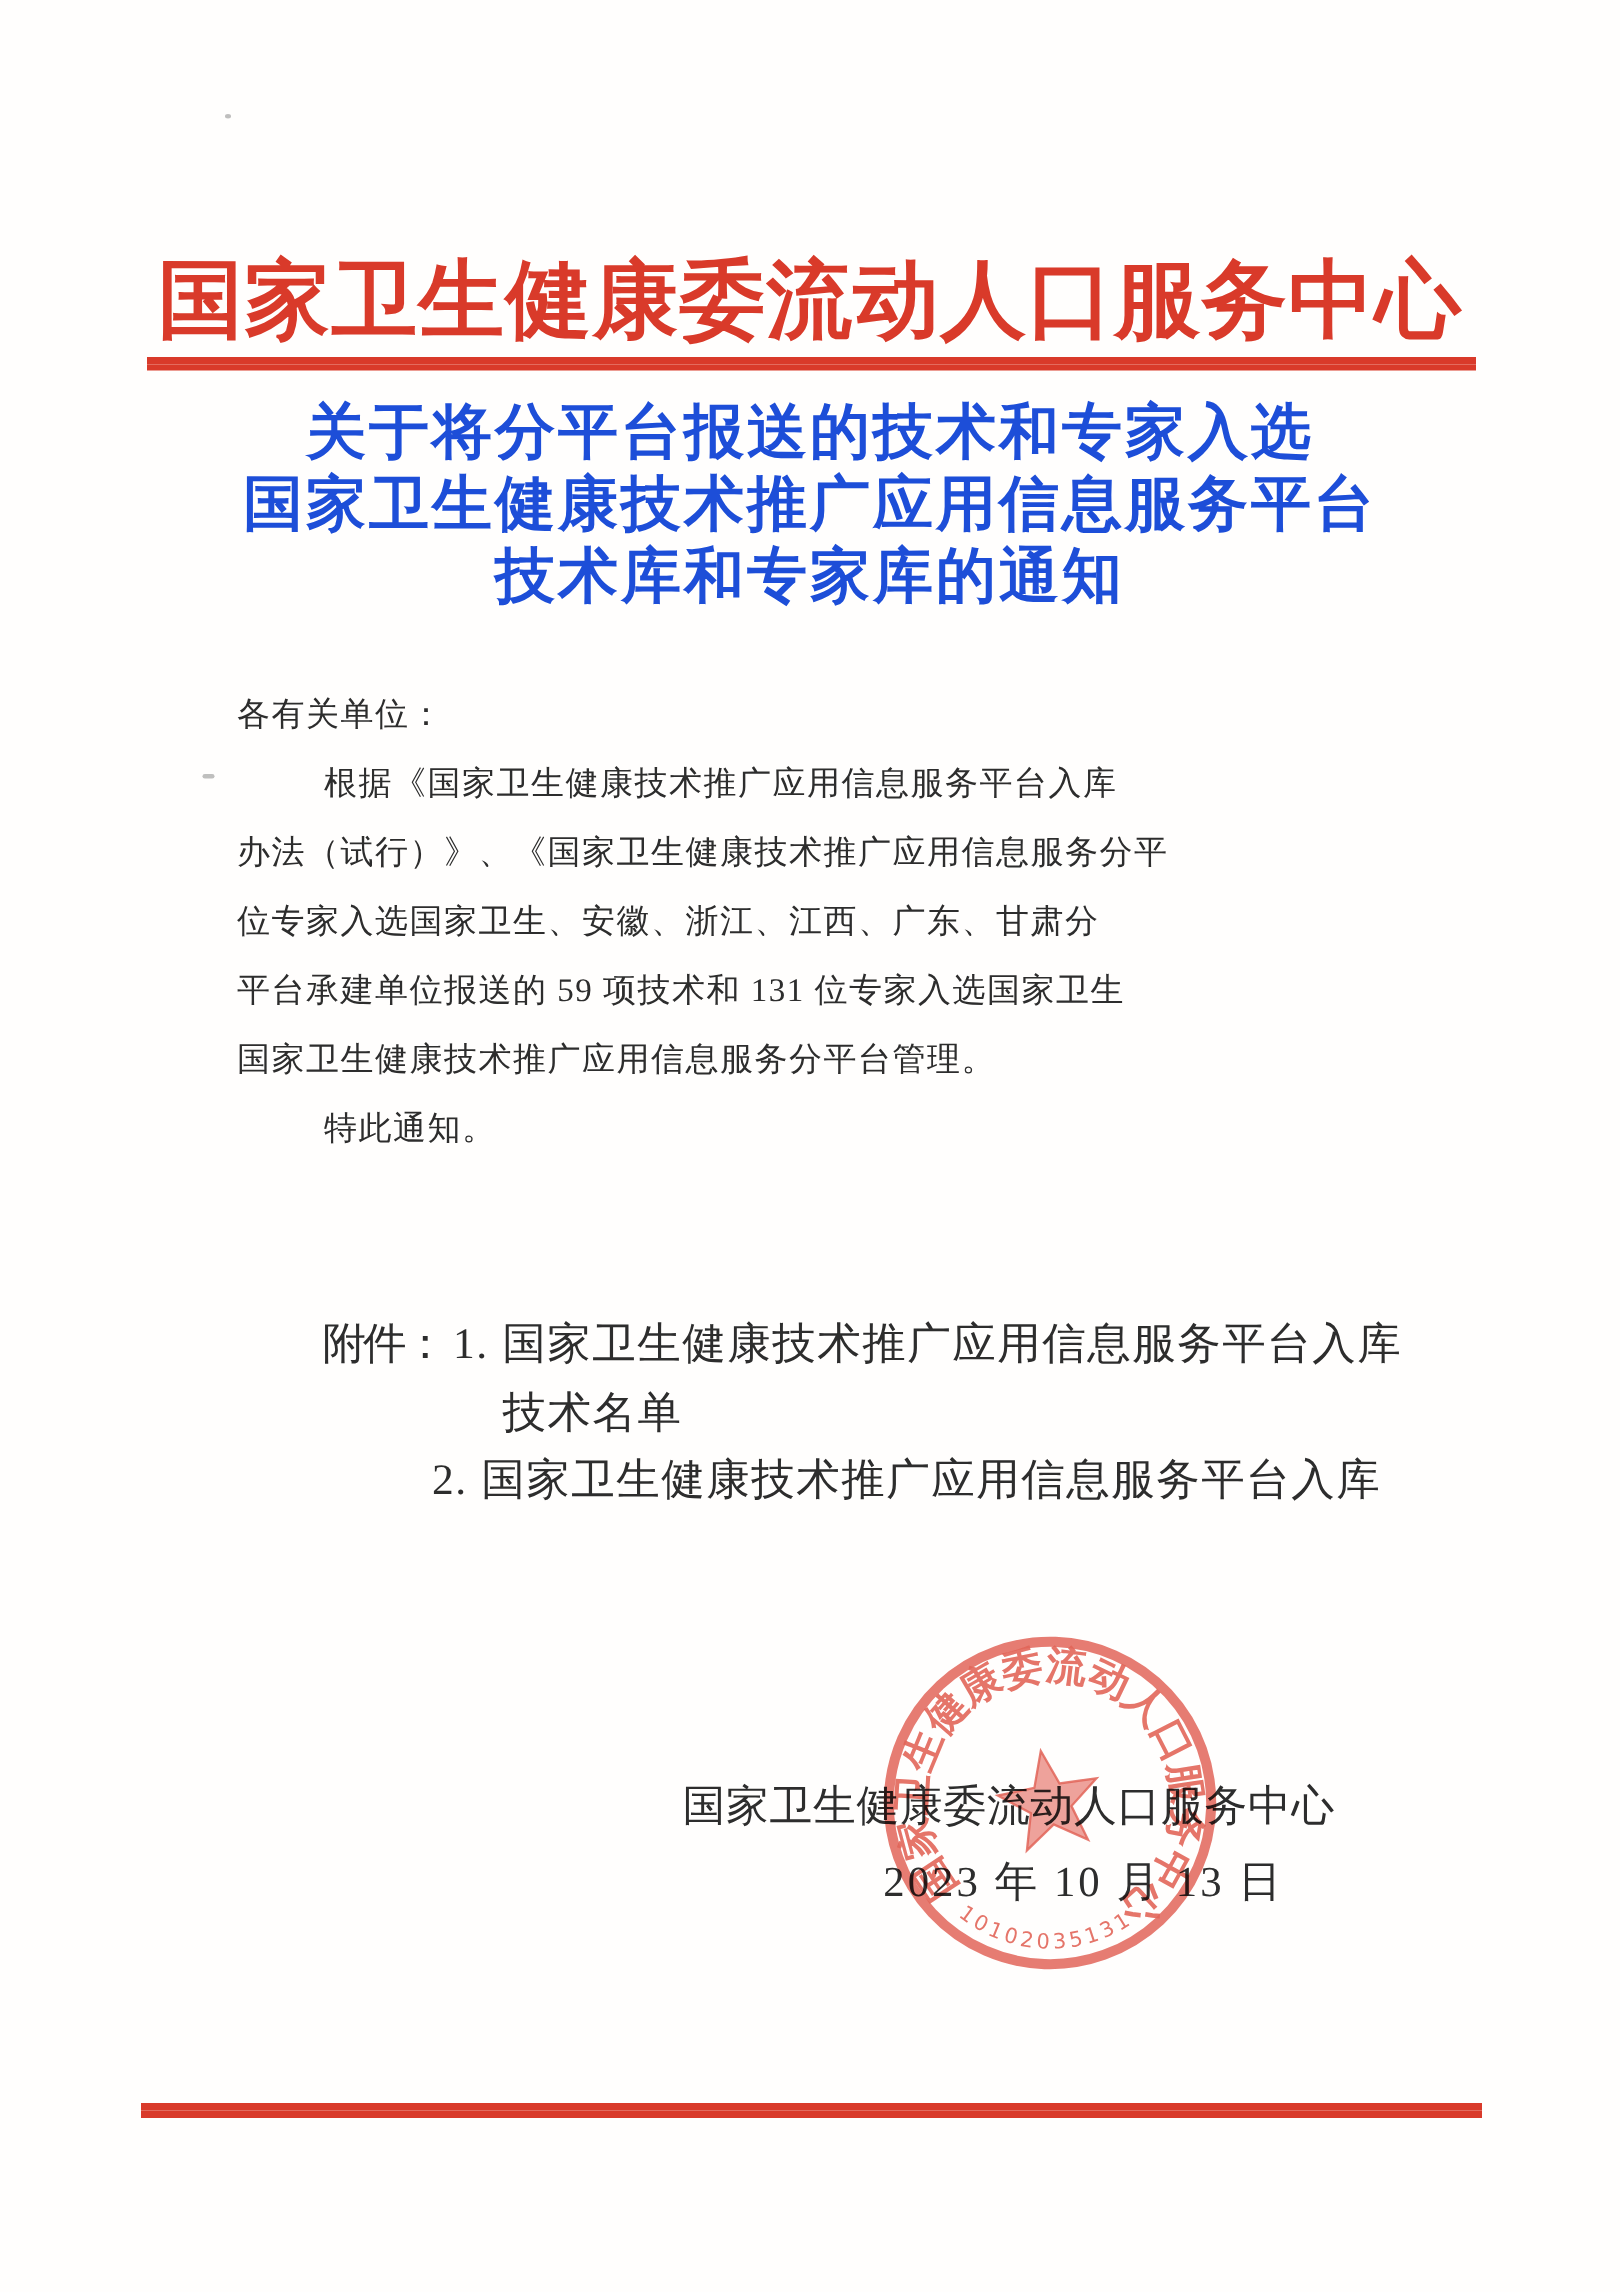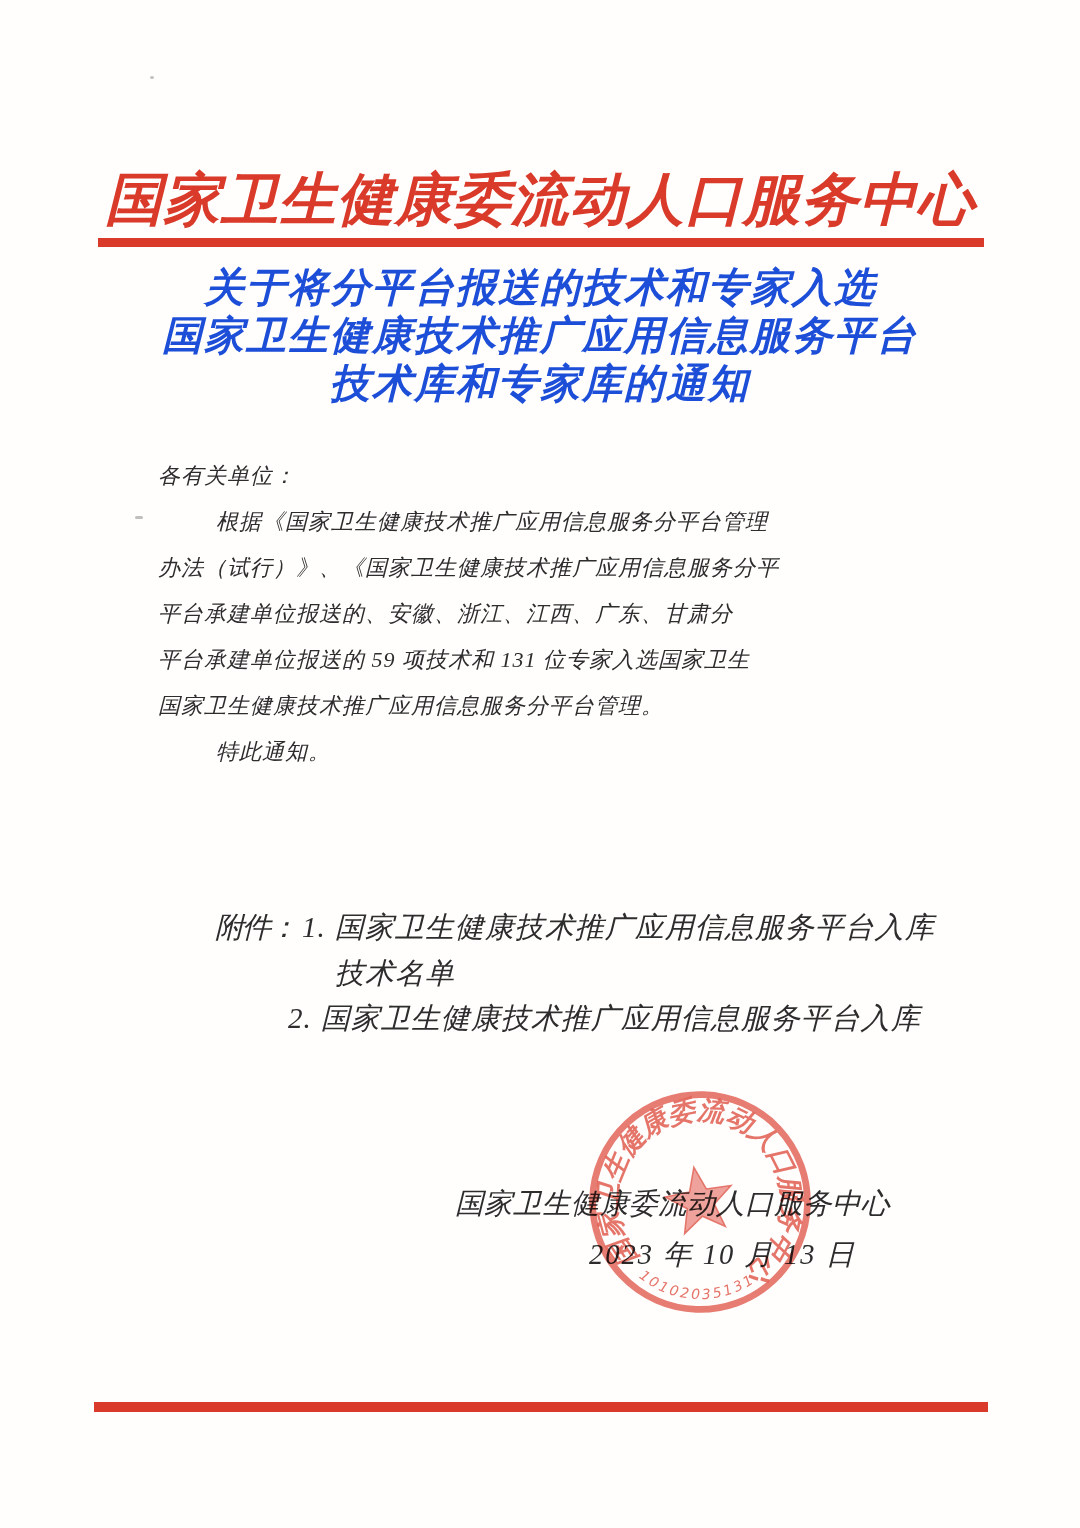--- a/index.html
+++ b/index.html
@@ -3,21 +3,20 @@
 <meta charset="utf-8">
 <style>
   * { margin:0; padding:0; box-sizing:border-box; }
   html,body { background:#ffffff; }
   .page {
     position:relative;
     width:1080px; height:1528px;
     background:#fffefd;
     overflow:hidden;
     font-family:"Liberation Serif","DejaVu Serif",serif;
-    font-style:italic;
   }
   
   .letterhead {
     position:absolute; top:162px; left:40px; right:40px;
     text-align:center;
     font-size:57px; font-weight:700;
     letter-spacing:1px;
     color:var(--accent,#d93a2a);
     white-space:nowrap;
   }
@@ -43,21 +42,21 @@
   .body-text {
     position:absolute; top:453px; left:158px; width:792px;
     font-size:22px; line-height:46px; letter-spacing:1px;
     color:#2d2d2d;
     white-space:nowrap;
   }
   .body-text .indent { text-indent:58px; }
 
   
   .attachments {
-    position:absolute; top:905px; left:215px;
+    position:absolute; top:874px; left:215px;
     font-size:29px; line-height:45.5px; letter-spacing:1px;
     color:#2d2d2d; white-space:nowrap;
   }
   .att-row { display:flex; }
   .att-label { letter-spacing:-2px; margin-right:6px; }
   .att-num { margin-right:9px; }
   .att-sub1 { margin-left:120px; }
   .att-row3 { margin-left:73px; }
   .att-sub2 { margin-left:117px; }
 
@@ -96,23 +95,23 @@
   <div class="rule rule-top"></div>
 
   <div class="doc-title">
     <div>关于将分平台报送的技术和专家入选</div>
     <div>国家卫生健康技术推广应用信息服务平台</div>
     <div>技术库和专家库的通知</div>
   </div>
 
   <div class="body-text">
     <div>各有关单位：</div>
-    <div class="indent">根据《国家卫生健康技术推广应用信息服务分平台管理</div>
+    <div class="indent">根据《国家卫生健康技术推广应用信息服务平台入库</div>
     <div>办法（试行）》、《国家卫生健康技术推广应用信息服务分平</div>
-    <div>平台承建单位报送的、安徽、浙江、江西、广东、甘肃分</div>
+    <div>位专家入选国家卫生、安徽、浙江、江西、广东、甘肃分</div>
     <div>平台承建单位报送的 59 项技术和 131 位专家入选国家卫生</div>
     <div>国家卫生健康技术推广应用信息服务分平台管理。</div>
     <div class="indent">特此通知。</div>
   </div>
 
   <div class="attachments">
     <div class="att-row">
       <span class="att-label">附件：</span>
       <span class="att-num">1.</span>
       <span>国家卫生健康技术推广应用信息服务平台入库</span>

